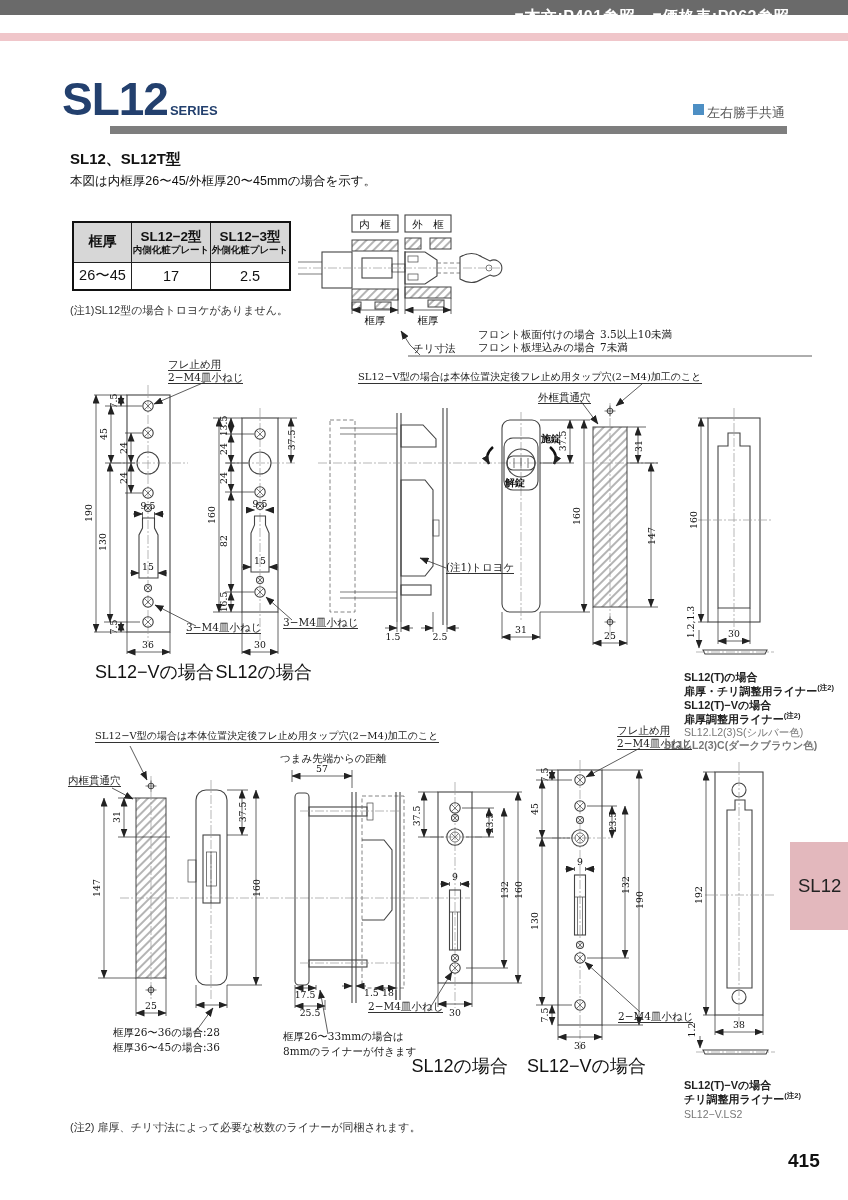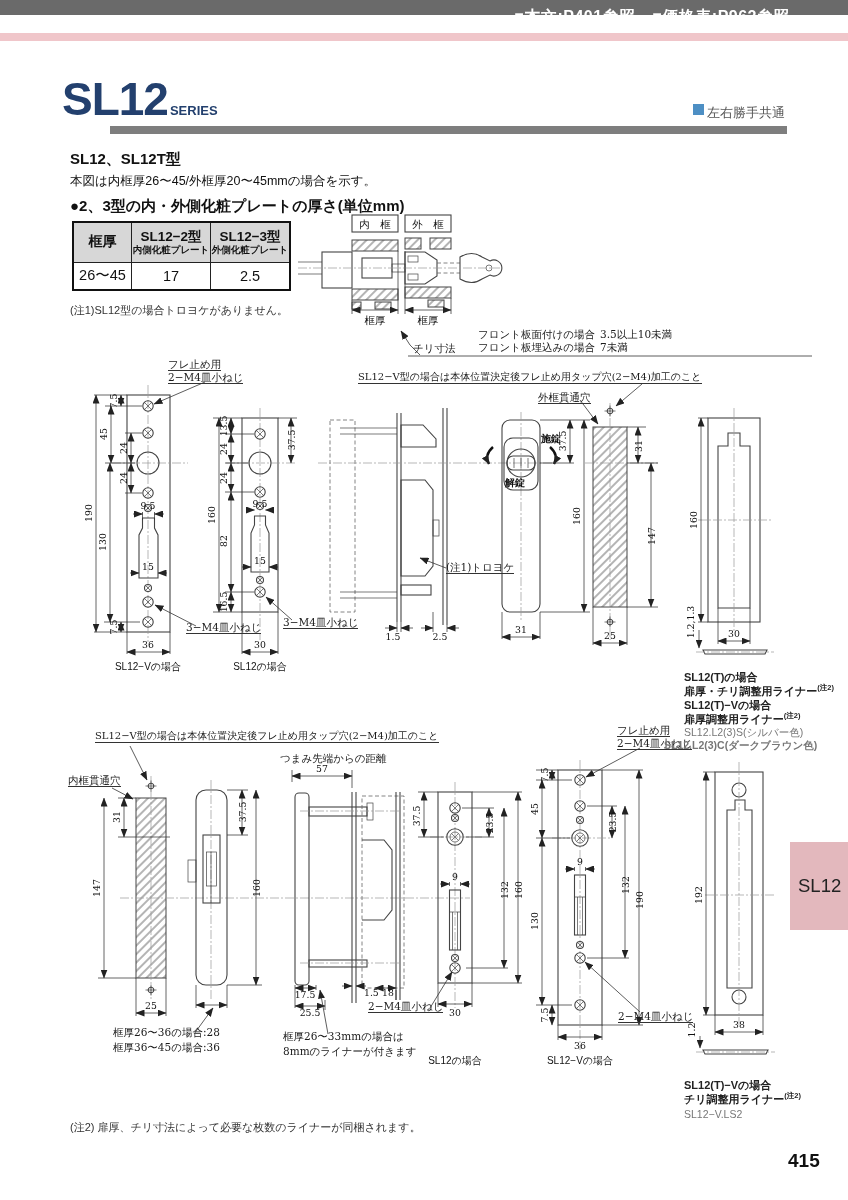--- a/index.html
+++ b/index.html
@@ -25,21 +25,21 @@
   table.pl .hd{background:#d7d7d7;height:40px;}
   .m1{font-size:13.5px;font-weight:bold;line-height:1.15;display:block;}
   .m2{font-size:9.5px;font-weight:bold;line-height:1.1;display:block;}
   .kcol{width:57px;font-size:14px;font-weight:bold;}
   .vcol{width:78px;}
   table.pl .dr td{height:26px;font-size:14.5px;}
   .note1{position:absolute;left:70px;top:303px;font-size:11px;color:#333;}
   .ann{position:absolute;font-family:"DejaVu Serif",serif;font-size:10.5px;color:#1a1a1a;
        white-space:nowrap;line-height:1.15;}
   .ann.u{border-bottom:.9px solid #333;padding-bottom:0px;}
-  .cap{position:absolute;font-size:10px;color:#111;white-space:nowrap;text-align:center;}
+  .cap{position:absolute;font-size:18px;color:#111;white-space:nowrap;text-align:right;}
   .cb{position:absolute;font-size:11px;font-weight:bold;color:#222;white-space:nowrap;}
   .cg{position:absolute;font-size:10.5px;color:#777;white-space:nowrap;}
   .sup{font-size:7.5px;vertical-align:super;}
   .lockdir{position:absolute;font-size:10px;font-weight:bold;color:#111;white-space:nowrap;}
   .sidetab{position:absolute;left:790px;top:842px;width:58px;height:88px;background:#e3b8bd;
        display:flex;align-items:center;}
   .sidetab span{font-size:18.5px;color:#222;margin-left:8px;}
   .note2a{position:absolute;left:70px;top:1120px;font-size:11px;color:#333;}
   .note2b{position:absolute;left:98px;top:1136px;font-size:11px;color:#333;}
   .pgnum{position:absolute;left:788px;top:1150px;font-size:19px;font-weight:bold;color:#111;}
@@ -69,21 +69,20 @@
     <span class="seriessub">SERIES</span>
   </div>
   <div class="handed">
     <span class="bluesq"></span>
     <span>左右勝手共通</span>
   </div>
   <div class="graybar"></div>
 
   <div class="h1">SL12、SL12T型</div>
   <div class="desc">本図は内框厚26〜45/外框厚20〜45mmの場合を示す。</div>
-  <div class="h2">●2、3型の内・外側化粧プレートの厚さ(単位mm)</div>
 
   <table class="pl">
     <tbody>
         <tr class="hd">
       <th class="kcol">框厚</th>
       <th class="vcol">
         <span class="m1">SL12−2型</span>
         <span class="m2">内側化粧プレート</span>
       </th>
       <th class="vcol">

